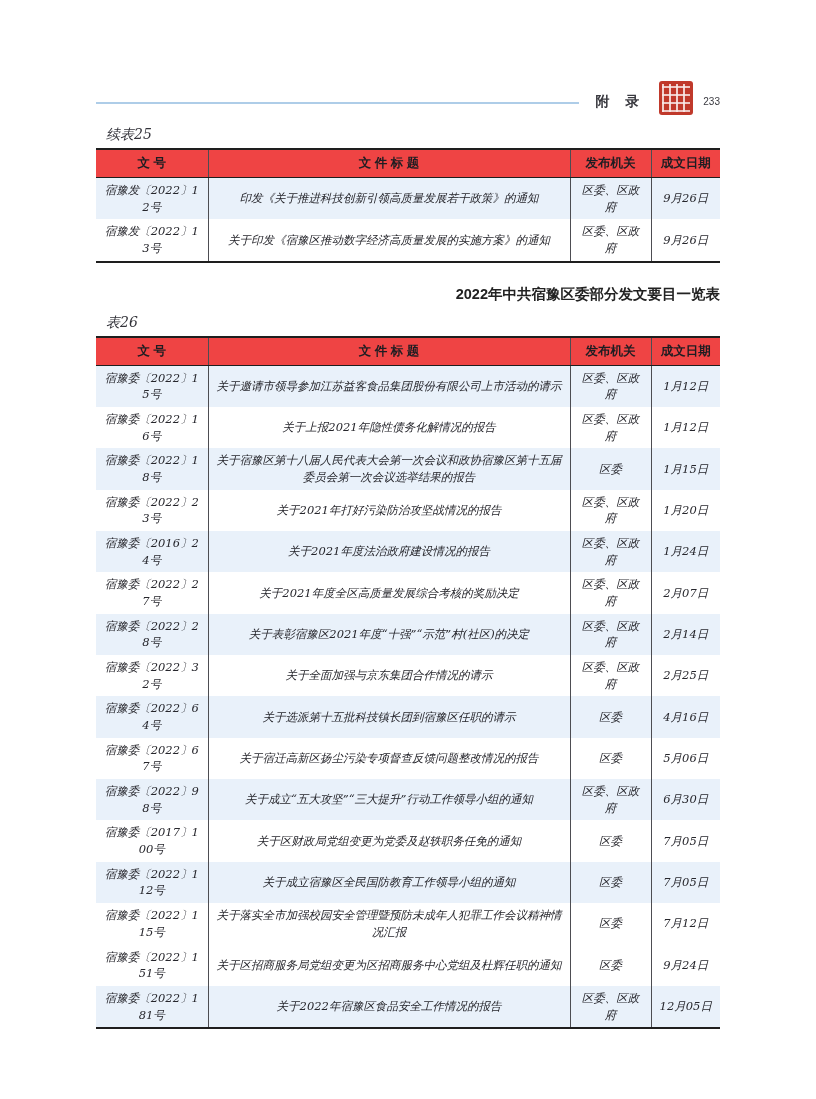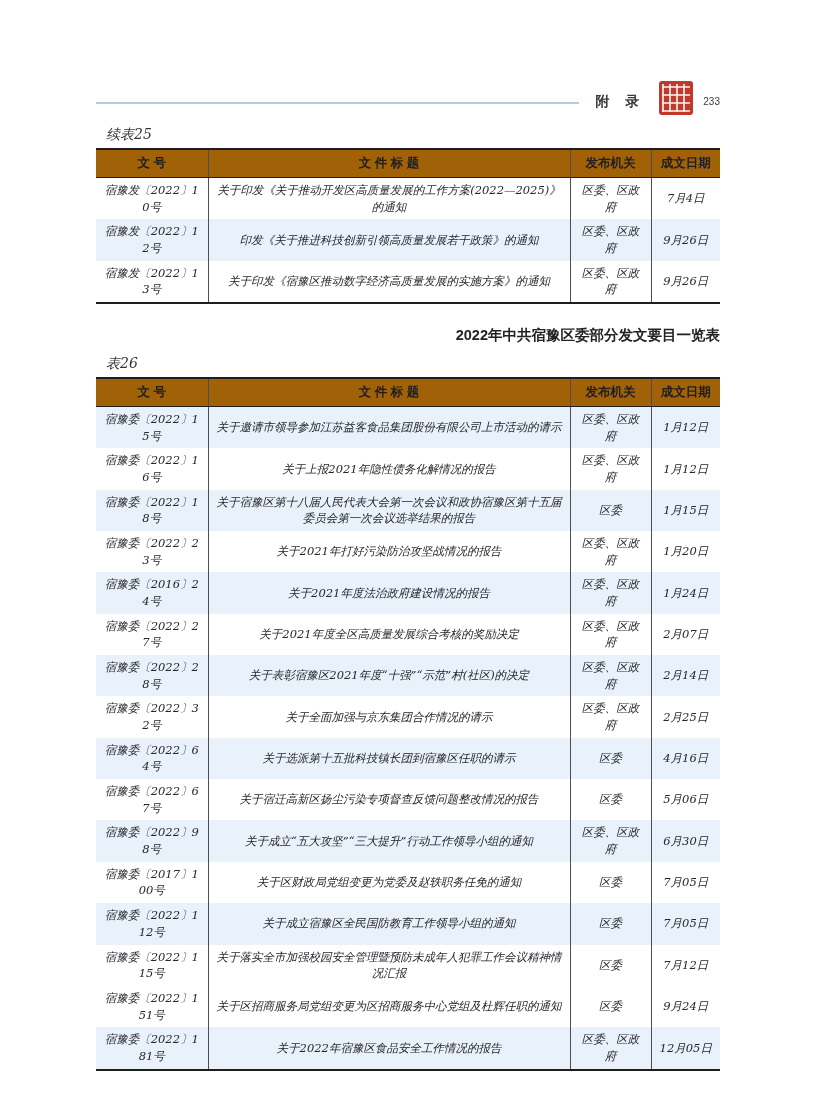--- a/index.html
+++ b/index.html
@@ -67,21 +67,21 @@
     table-layout:fixed;
     border-collapse:collapse;
     border-top:2px solid #1e1e1e;
     border-bottom:2px solid #1e1e1e;
   }
   table.doc-table th{
     font-family:"Liberation Sans",sans-serif;
     font-weight:bold;font-size:12.5px;color:#1d1d22;
     padding:5px 4px;
     border-bottom:1.5px solid #1e1e1e;
-    background:#a16207;
+    background:#ef4444;
   }
   table.doc-table td{
     font-size:11.5px;font-style:italic;
     color:#26262c;
     text-align:center;
     padding:4px 6px;
     line-height:1.45;
     word-break:break-all;
   }
   table.doc-table th + th,
@@ -119,26 +119,20 @@
           </colgroup>
         <thead>
             <tr>
               <th>文  号</th>
               <th>文 件 标 题</th>
               <th>发布机关</th>
               <th>成文日期</th>
             </tr>
           </thead>
         <tbody>
-            <tr>
-              <td>宿豫发〔2022〕10号</td>
-              <td>关于印发《关于推动开发区高质量发展的工作方案(2022—2025)》的通知</td>
-              <td>区委、区政府</td>
-              <td>7月4日</td>
-            </tr>
             <tr class="stripe">
               <td>宿豫发〔2022〕12号</td>
               <td>印发《关于推进科技创新引领高质量发展若干政策》的通知</td>
               <td>区委、区政府</td>
               <td>9月26日</td>
             </tr>
             <tr>
               <td>宿豫发〔2022〕13号</td>
               <td>关于印发《宿豫区推动数字经济高质量发展的实施方案》的通知</td>
               <td>区委、区政府</td>

